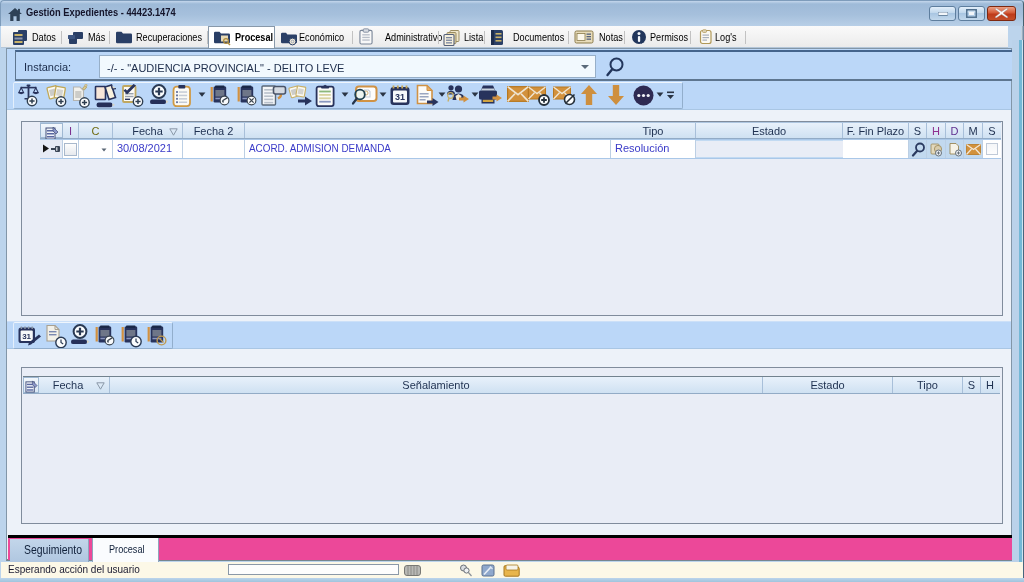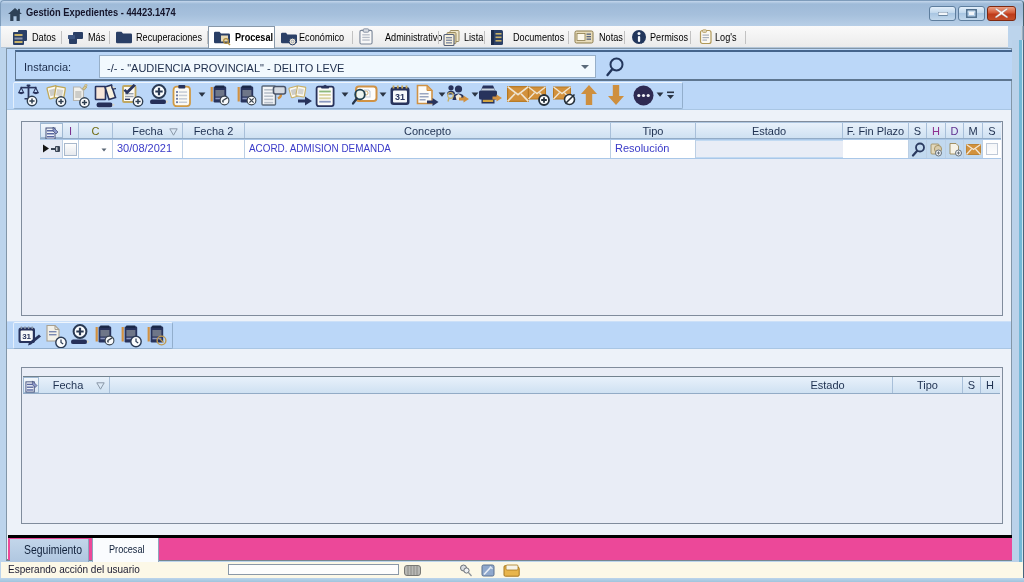--- a/index.html
+++ b/index.html
@@ -462,21 +462,20 @@
         </svg>
       </div>
       <div class="hcell" style="left:23px;width:16px;color:#7B2F8F"><span>I</span></div>
       <div class="hcell" style="left:39px;width:34px;color:#6F6A10"><span>C</span></div>
       <div class="hcell" style="left:73px;width:70px;"><span>Fecha</span>
         <svg style="position:absolute;right:4px;top:5px" width="9" height="8" viewBox="0 0 9 8">
             <path d="M0.8 0.8 L8.2 0.8 L4.5 7.2 Z" fill="none" stroke="#8A98A8" stroke-width="1"></path>
           </svg>
       </div>
       <div class="hcell" style="left:143px;width:62px;"><span>Fecha 2</span></div>
-      <div class="hcell" style="left:205px;width:366px;"><span>Concepto</span></div>
       <div class="hcell" style="left:571px;width:85px;"><span>Tipo</span></div>
       <div class="hcell" style="left:656px;width:147px;"><span>Estado</span></div>
       <div class="hcell" style="left:803px;width:66px;"><span>F. Fin Plazo</span></div>
       <div class="hcell" style="left:869px;width:18px;"><span>S</span></div>
       <div class="hcell" style="left:887px;width:19px;color:#8F2F8F"><span>H</span></div>
       <div class="hcell" style="left:906px;width:18px;color:#5F2F8F"><span>D</span></div>
       <div class="hcell" style="left:924px;width:19px;"><span>M</span></div>
       <div class="hcell" style="left:943px;width:18px;border-right:none"><span>S</span></div>
     </div>
     <div class="grow" style="position:absolute;left:18px;top:17px;width:961px;height:20px;border:1px solid #A9C7E8;border-left:none;border-right:none;box-shadow:inset 0 0 0 1px #C2DAF2;">
@@ -580,20 +579,21 @@
             <rect x="2" y="7" width="7" height="1.5" fill="#5A68A0"></rect>
             <rect x="2" y="10" width="7" height="1.5" fill="#5A68A0"></rect>
           <path d="M8 1 L13 6 L11 8 L8 5 Z" fill="#8A96C8" stroke="#44507A" stroke-width="0.7"></path>
         </svg>
       </div>
       <div class="hcell" style="left:16px;width:71px;"><span style="right:6px">Fecha</span>
         <svg style="position:absolute;right:4px;top:5px" width="9" height="8" viewBox="0 0 9 8">
             <path d="M0.8 0.8 L8.2 0.8 L4.5 7.2 Z" fill="none" stroke="#8A98A8" stroke-width="1"></path>
           </svg>
       </div>
+      <div class="hcell" style="left:87px;width:653px;"><span>Señalamiento</span></div>
       <div class="hcell" style="left:740px;width:130px;"><span>Estado</span></div>
       <div class="hcell" style="left:870px;width:70px;"><span>Tipo</span></div>
       <div class="hcell" style="left:940px;width:18px;"><span>S</span></div>
       <div class="hcell" style="left:958px;width:18px;border-right:none"><span>H</span></div>
     </div>
   </div>
   <div id="btabs" class="abs">
     <div id="btab1"><span class="nw" style="position:relative;left:14px;top:4px;font-size:12px;transform:scaleX(0.87)">Seguimiento</span></div>
     <div id="btab2"><span class="nw" style="position:relative;left:16px;top:4px;font-size:11px">Procesal</span></div>
   </div>

